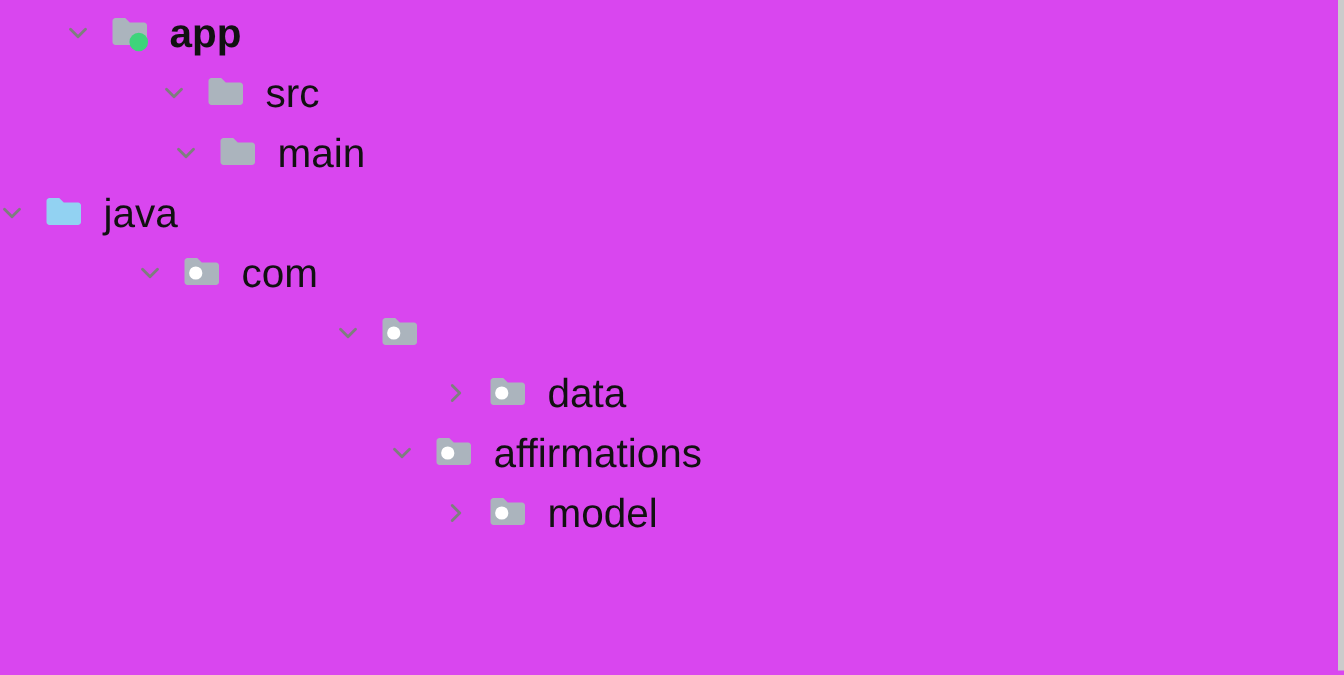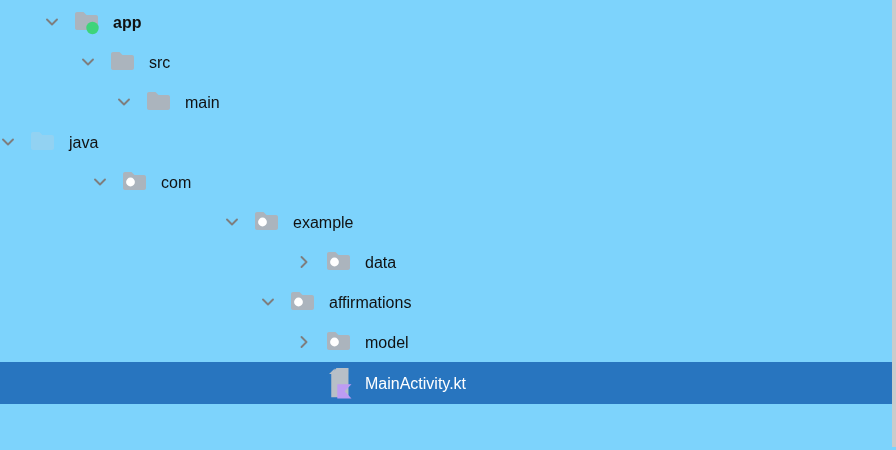--- a/index.html
+++ b/index.html
@@ -2,24 +2,24 @@
 <html style="--selection: #2875BF; --folder: #ABB4BD; --source-root: #92D2F2; --run-indicator: #3ED47A; --kotlin-accent: #BD9CF3; --kotlin-file-grey: #B7BFC7; --chevron: #7E7E7E; --text: #111111; --selected-text: #FFFFFF;"><head>
 <meta charset="utf-8">
 <style>
   html, body { margin: 0; padding: 0; background: #ffffff; }
   * { box-sizing: border-box; }
 
   .panel {
     position: relative;
     width: 896px;
     height: 450px;
-    background: #7dd3fc;
+    background: #d946ef;
     overflow: hidden;
     font-family: "Liberation Sans", sans-serif;
-    font-size: 16px;
+    font-size: 27px;
     color: var(--text, #111111);
     padding-top: 2px;
   }
 
   .right-border {
     position: absolute;
     top: 0;
     right: 0;
     width: 4px;
     height: 447px;
@@ -35,21 +35,21 @@
     white-space: nowrap;
   }
   .row.selected {
     height: 42px;
     background: var(--selection, #2875BF);
     color: var(--selected-text, #ffffff);
   }
 
   
   .lvl0 { padding-left: 44px; }
-  .lvl1 { padding-left: 80px; }
+  .lvl1 { padding-left: 108px; }
   .lvl2 { padding-left: 116px; text-align: right; }
   .lvl3 { }
   .lvl4 { padding-left: 92px; }
   .lvl5 { padding-left: 224px; }
   .lvl6 { padding-left: 260px; }
   .lvl7 { padding-left: 296px; }
 
   .chevron {
     width: 16px;
     height: 16px;
@@ -165,21 +165,20 @@
       <svg width="16" height="16" viewBox="0 0 16 16">
           <path class="chev" d="M3 5.5 L8 10.5 L13 5.5"></path>
         </svg>
     </span>
     <span class="icon">
       <svg width="27" height="26" viewBox="0 0 27 26">
         <path class="folder-shape" d="M2,5 C2,3.9 2.9,3 4,3 H10.5 L13.5,6 H23 C24.1,6 25,6.9 25,8 V19 C25,20.1 24.1,21 23,21 H4 C2.9,21 2,20.1 2,19 Z"></path>
         <circle class="pkg-dot" cx="9.5" cy="13" r="4.4"></circle>
       </svg>
     </span>
-    <span class="label">example</span>
   </div>
 
   <div class="row lvl7">
     <span class="chevron">
       <svg width="16" height="16" viewBox="0 0 16 16">
           <path class="chev" d="M5.5 3 L10.5 8 L5.5 13"></path>
         </svg>
     </span>
     <span class="icon">
       <svg width="27" height="26" viewBox="0 0 27 26">
@@ -214,26 +213,15 @@
     <span class="icon">
       <svg width="27" height="26" viewBox="0 0 27 26">
         <path class="folder-shape" d="M2,5 C2,3.9 2.9,3 4,3 H10.5 L13.5,6 H23 C24.1,6 25,6.9 25,8 V19 C25,20.1 24.1,21 23,21 H4 C2.9,21 2,20.1 2,19 Z"></path>
         <circle class="pkg-dot" cx="9.5" cy="13" r="4.4"></circle>
       </svg>
     </span>
     <span class="label">model</span>
   </div>
 
 
-  <div class="row lvl7 selected">
-    <span class="chevron"></span>
-    <span class="icon">
-      <svg width="26" height="31" viewBox="0 0 30 36">
-        <polygon class="k-page" points="10,0.5 10,7 3.5,7"></polygon>
-        <polygon class="k-page" points="12,0 26,0 26,34 6,34 6,7"></polygon>
-        <polygon class="k-mark" points="13,19 29.5,19 21.5,27 29.5,35.5 13,35.5"></polygon>
-      </svg>
-    </span>
-    <span class="label">MainActivity.kt</span>
-  </div>
 
   <div class="right-border"></div>
 </div>
 
 </body></html>

